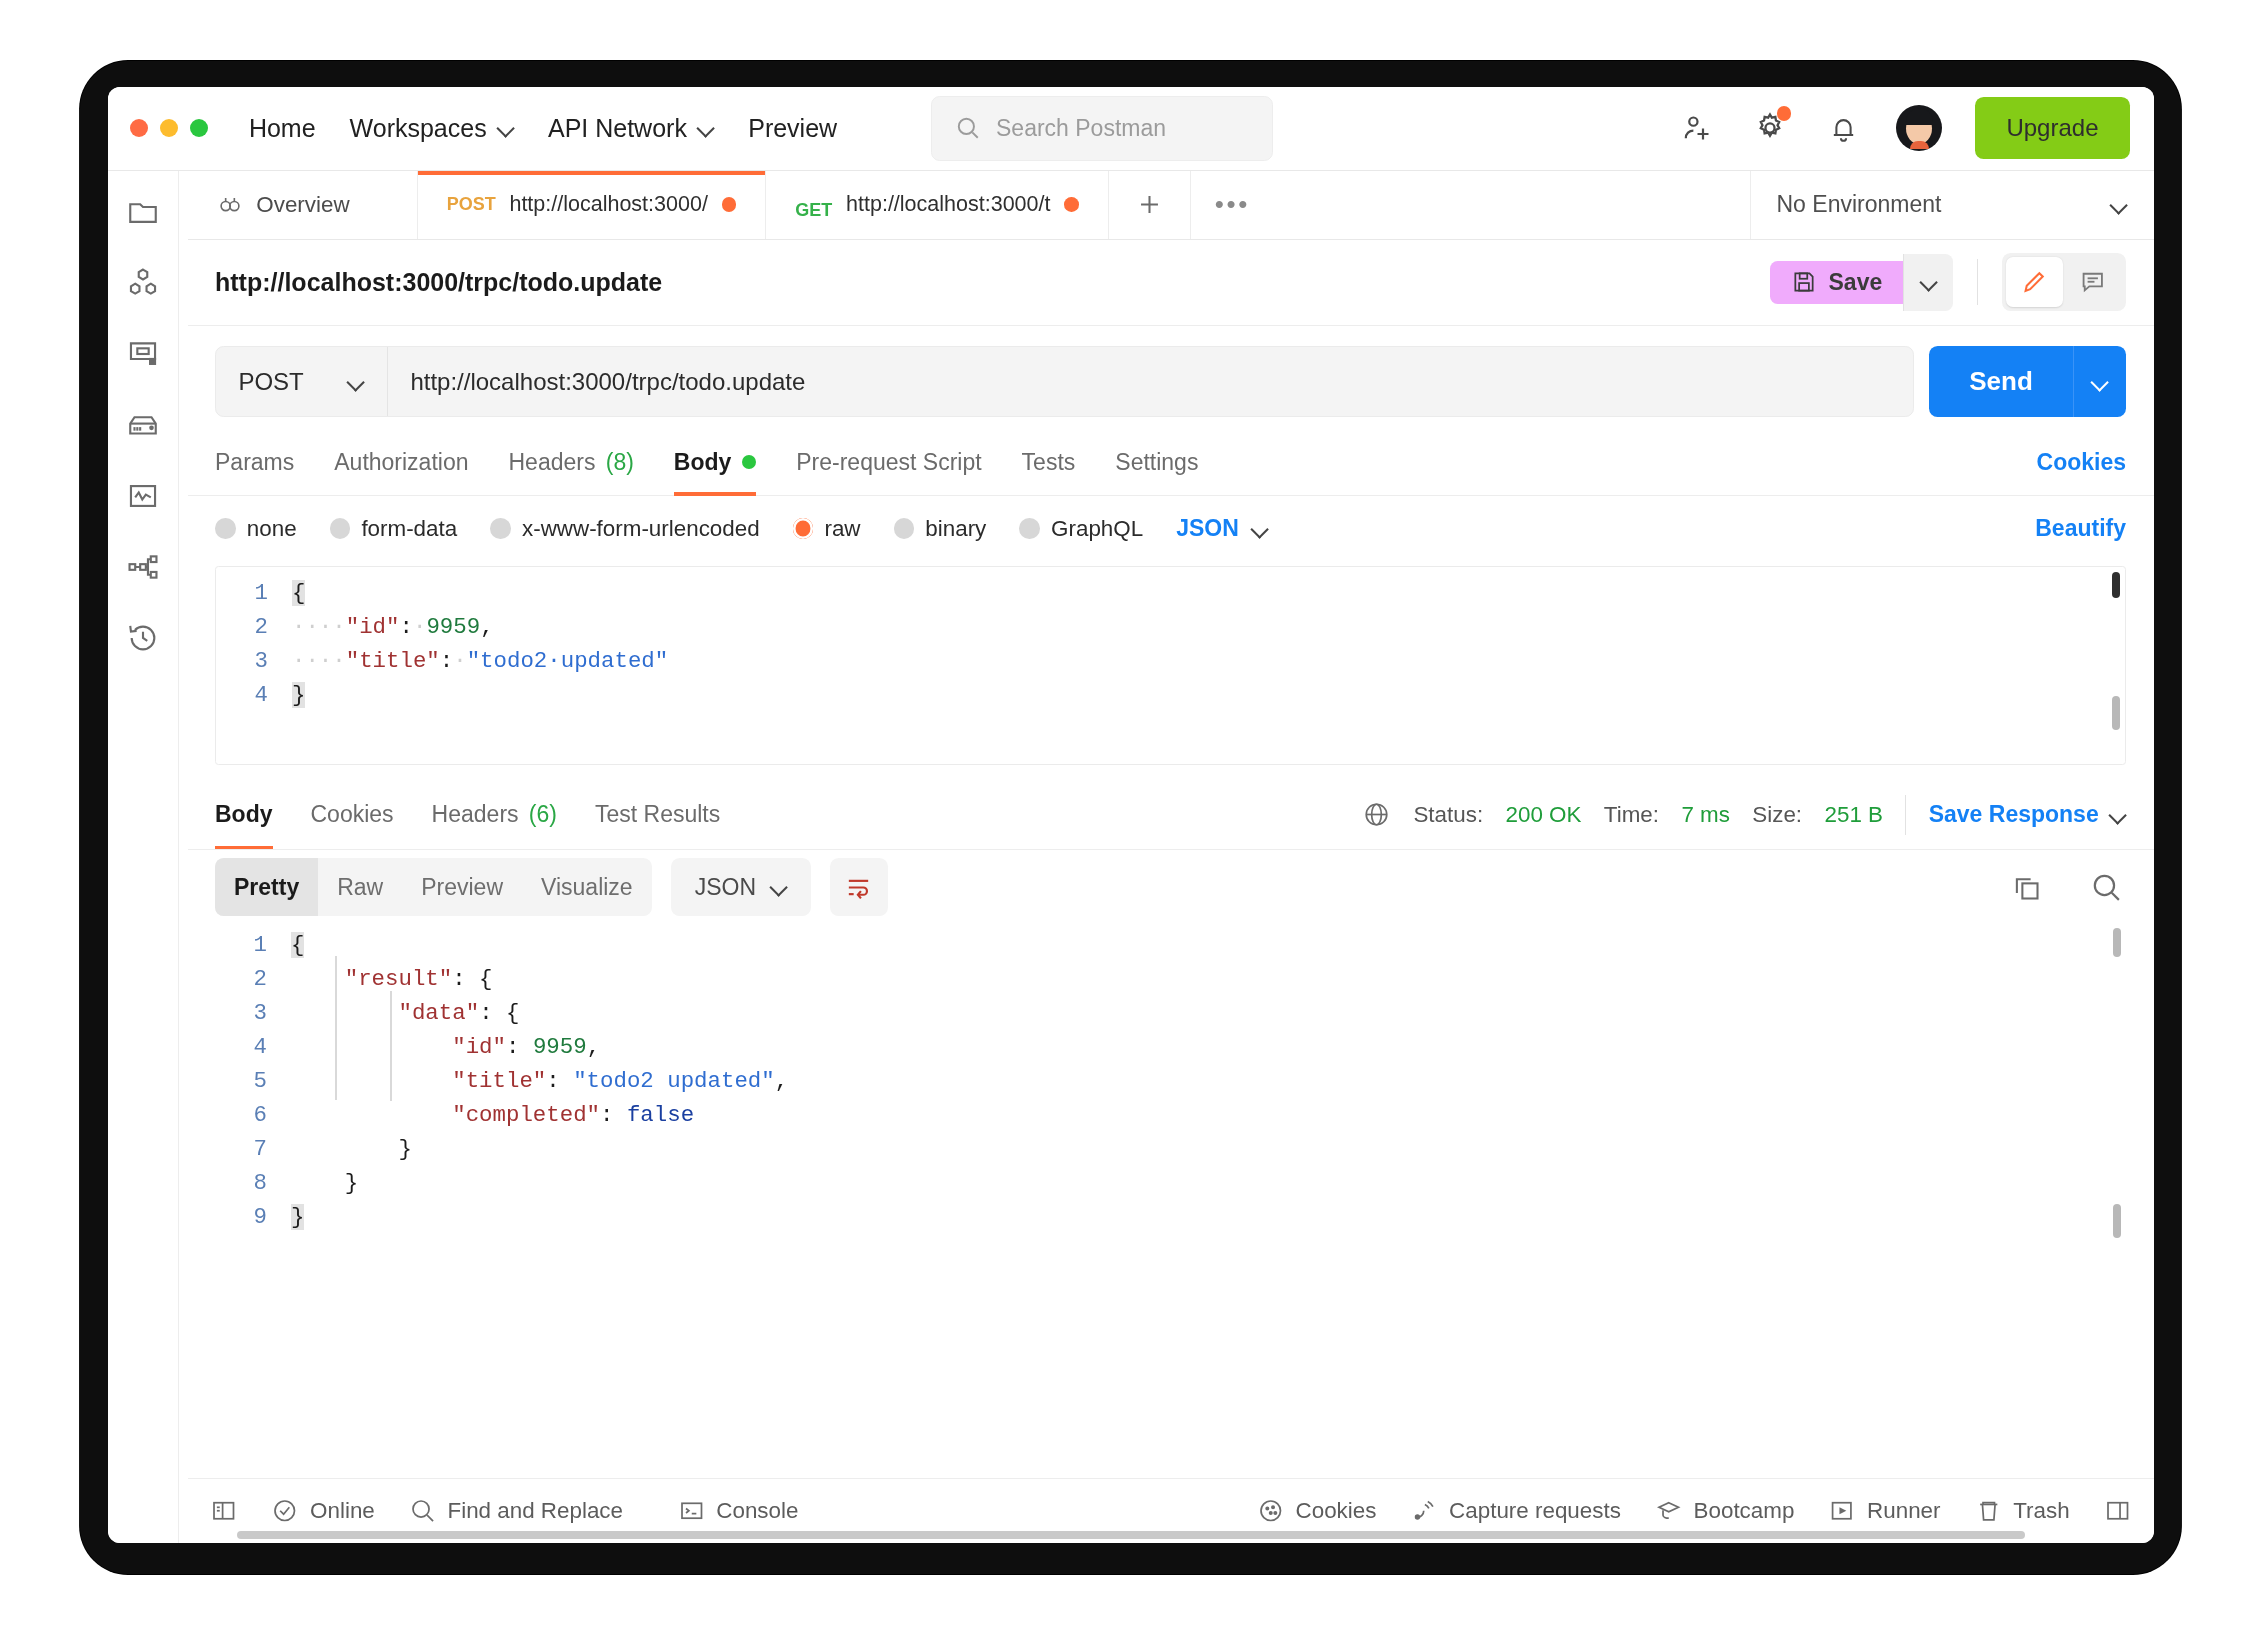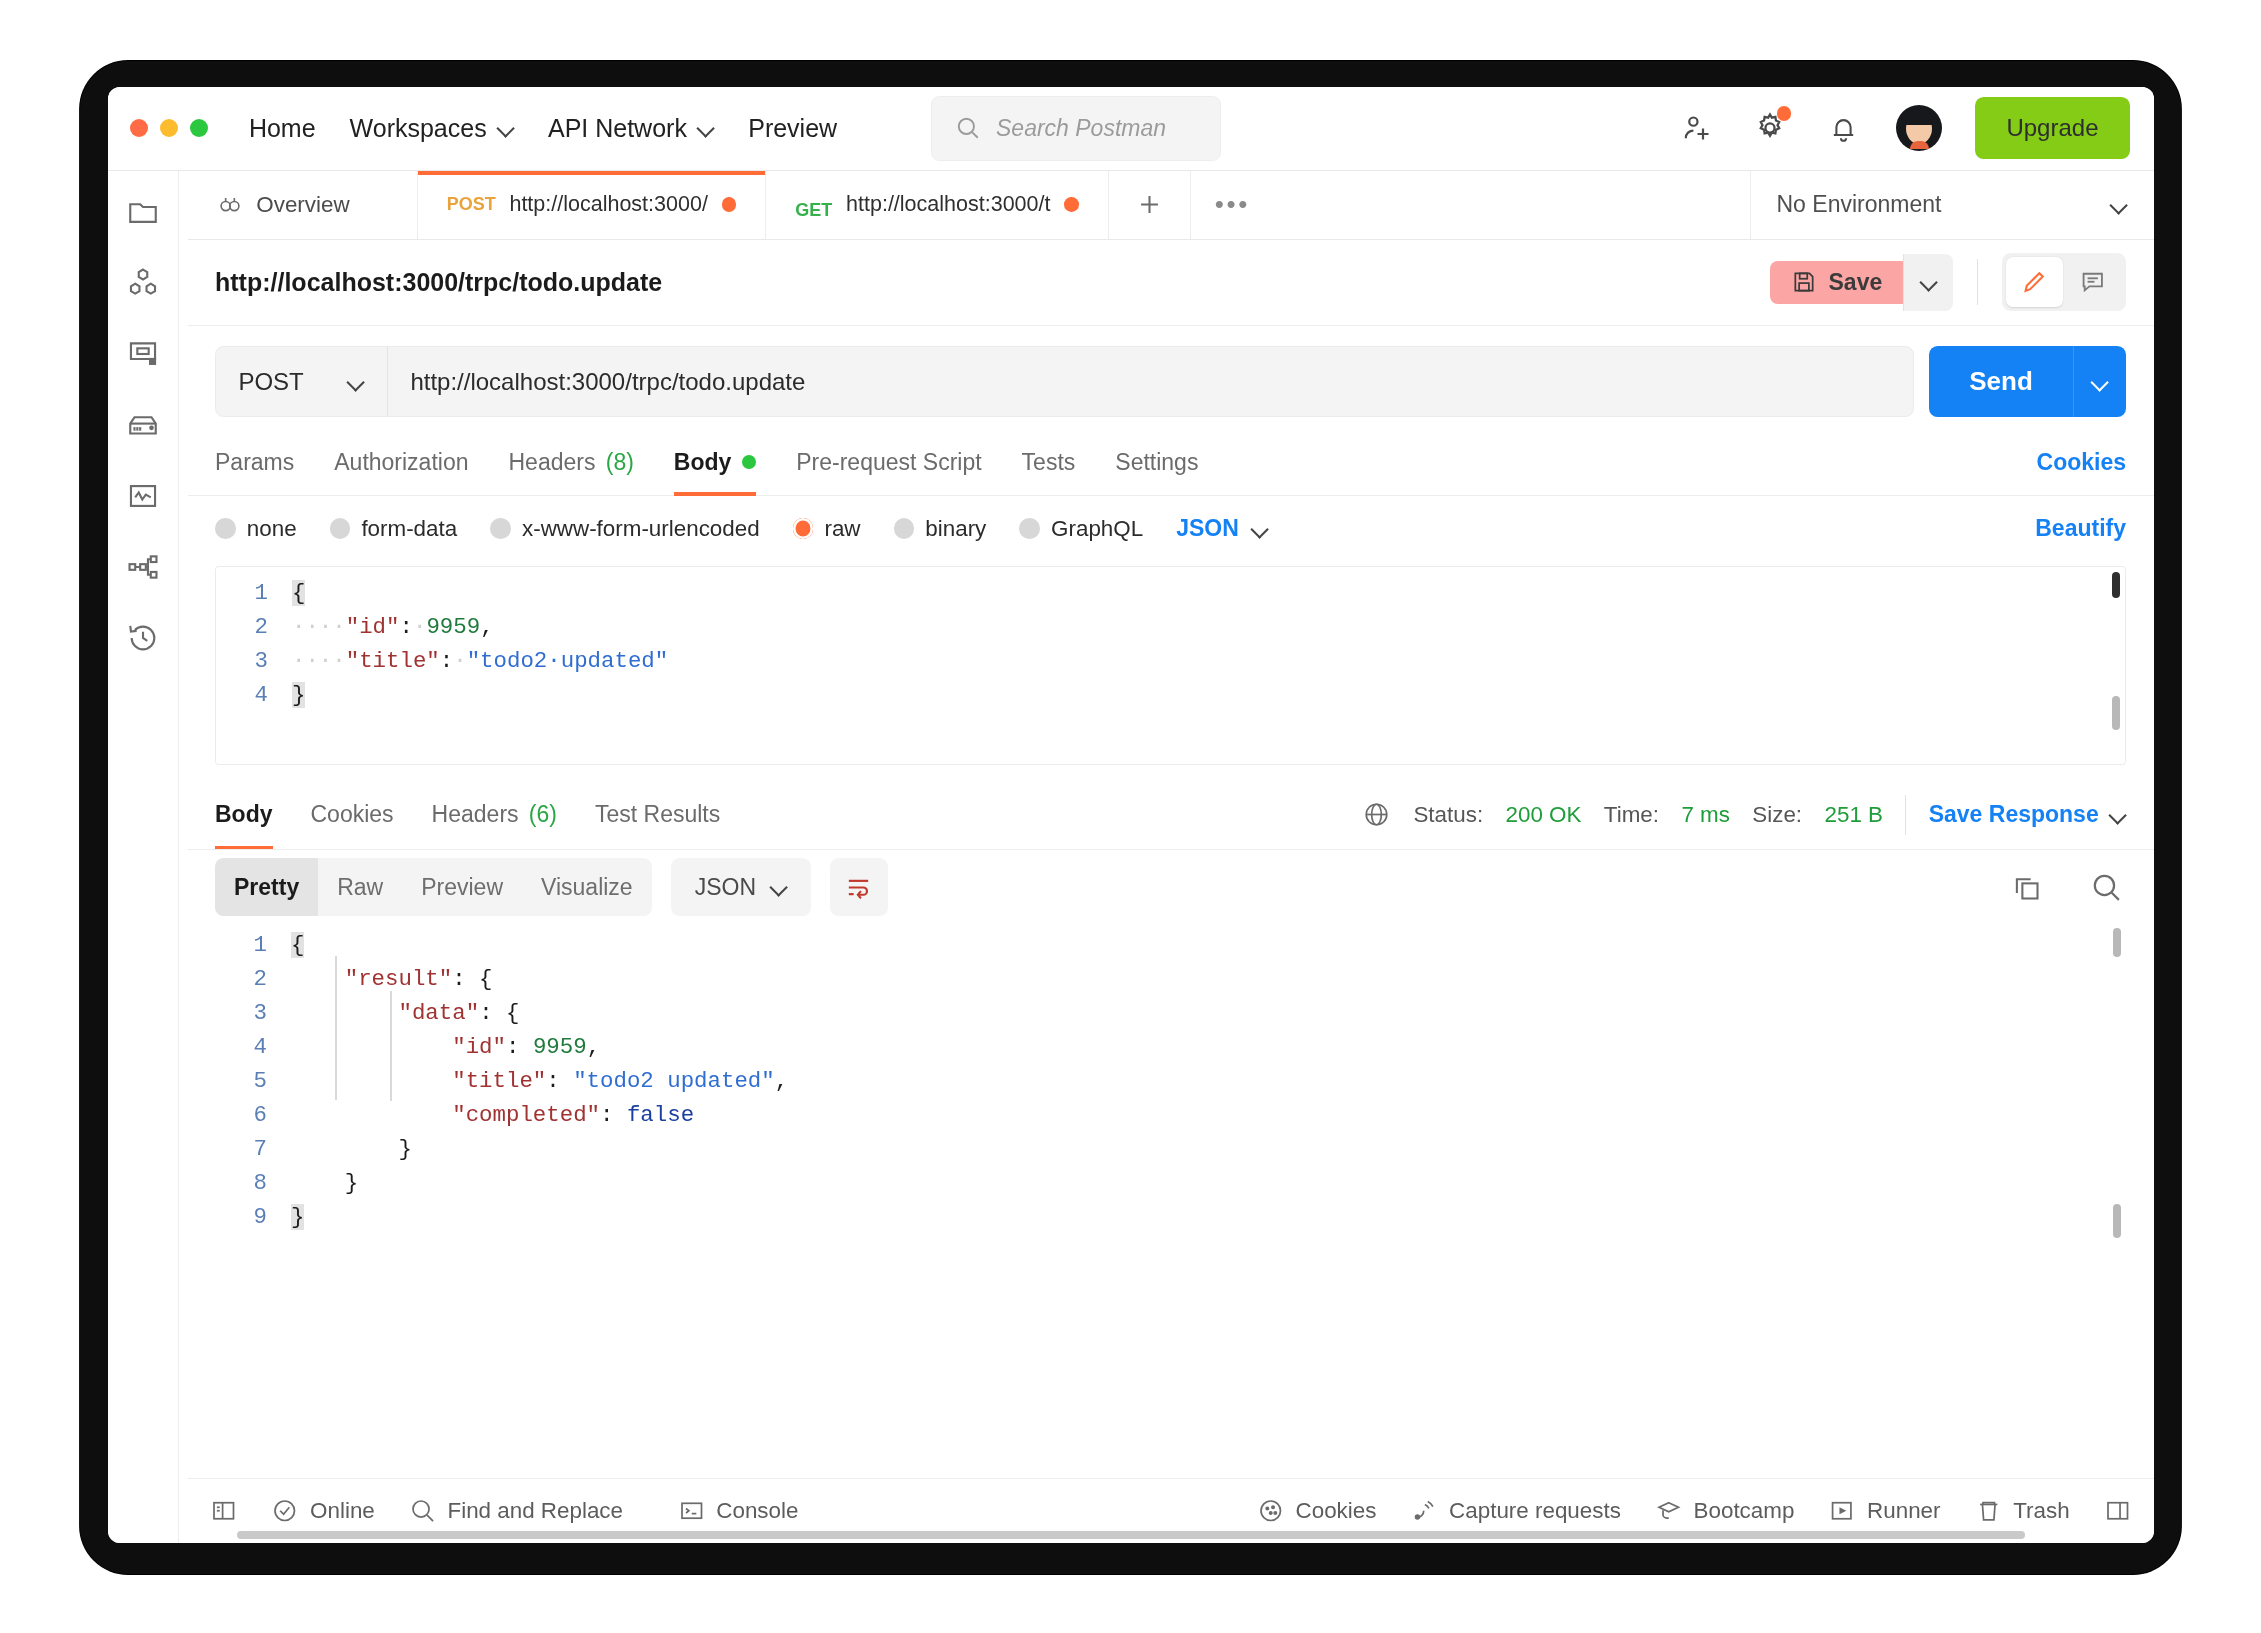--- a/index.html
+++ b/index.html
@@ -54,25 +54,24 @@
   }
   .chev { display:inline-block; width: 17px; height: 17px; position: relative; }
   .chev::before {
     content:""; position:absolute; left:1.7px; top:2.6px;
     width: 11.2px; height: 11.2px;
     border-right: 2.2px solid #444; border-bottom: 2.2px solid #444;
     transform: rotate(45deg);
   }
   .search-wrap { margin-left: 60px; }
   .searchbox {
-    width: 290px; height: 65px;
+    width: 342px; height: 65px;
     background: #f4f4f4; border: 0.9px solid #ededed; border-radius: 8.6px;
     display: flex; align-items: center; gap: 15.5px; padding: 0 22.4px;
     cursor: text;
-    font-style: italic;
   }
   .searchbox .ph { font-size: 23px; color: #9b9b9b; }
   .topright {
     margin-left: auto; display: flex; align-items: center; gap: 33px;
   }
   .iconbtn { width: 40px; height: 40px; display:flex; align-items:center; justify-content:center; position:relative; cursor:pointer; }
   .badge-dot {
     position: absolute; top: -1.7px; right: -0.9px;
     width: 14.6px; height: 14.6px; border-radius: 50%; background: #ff6c37;
   }
@@ -136,21 +135,21 @@
   
   .reqhead {
     height: 86px; flex: 0 0 86px;
     display: flex; align-items: center; padding: 0 27.5px;
     border-bottom: 0.9px solid #ededed;
   }
   .reqtitle { font-size: 25px; font-weight: bold; color: #1b1b1b; }
   .reqhead-right { margin-left:auto; display:flex; align-items:center; gap: 0; }
   .savebtn {
     height: 43px; display:flex; align-items:center; gap: 12px;
-    background:#fca5a5; border-radius: 7.7px 0 0 7.7px; padding: 0 20.6px;
+    background:#f0abfc; border-radius: 7.7px 0 0 7.7px; padding: 0 20.6px;
     font-size: 23px; color:#3b3b3b; cursor:pointer; font-weight:bold;
   }
   .savecaret {
     height:57px; width:50px; background:#f1f1f1; border-radius:0 7.7px 7.7px 0;
     display:flex;align-items:center;justify-content:center; cursor:pointer;
     border-left: 0.9px solid #e2e2e2;
   }
   .vdiv { width:0.9px; height: 46px; background:#e2e2e2; margin: 0 24px; }
   .pillgrp { display:flex; background:#f1f1f1; border-radius:8.6px; padding:4.3px; gap:1.7px;}
   .pill { width:57px;height:50px;display:flex;align-items:center;justify-content:center;border-radius:6.9px;cursor:pointer;}

